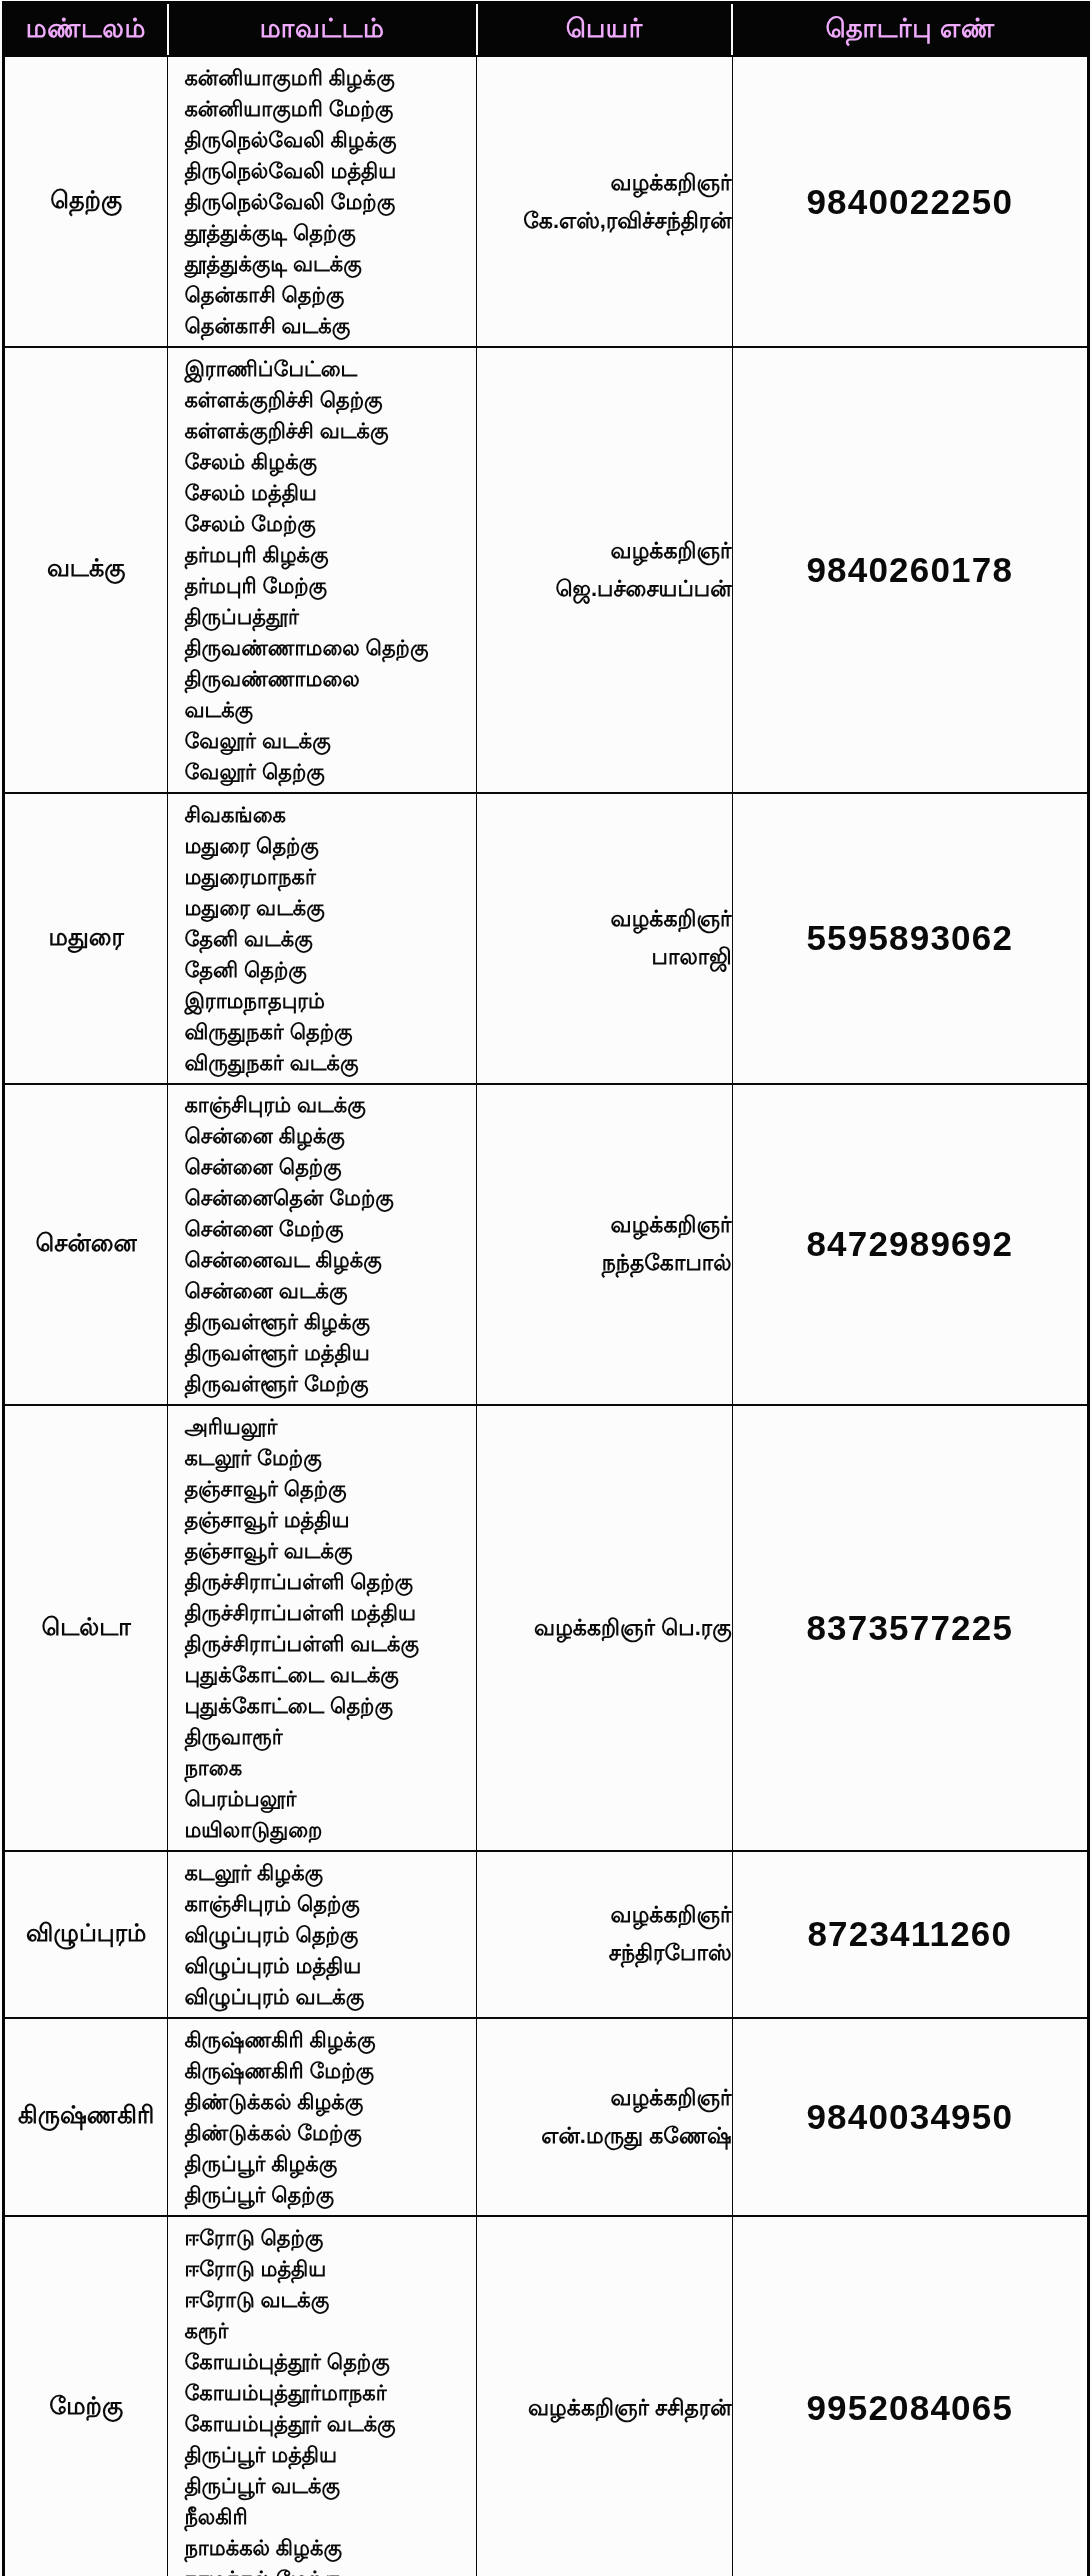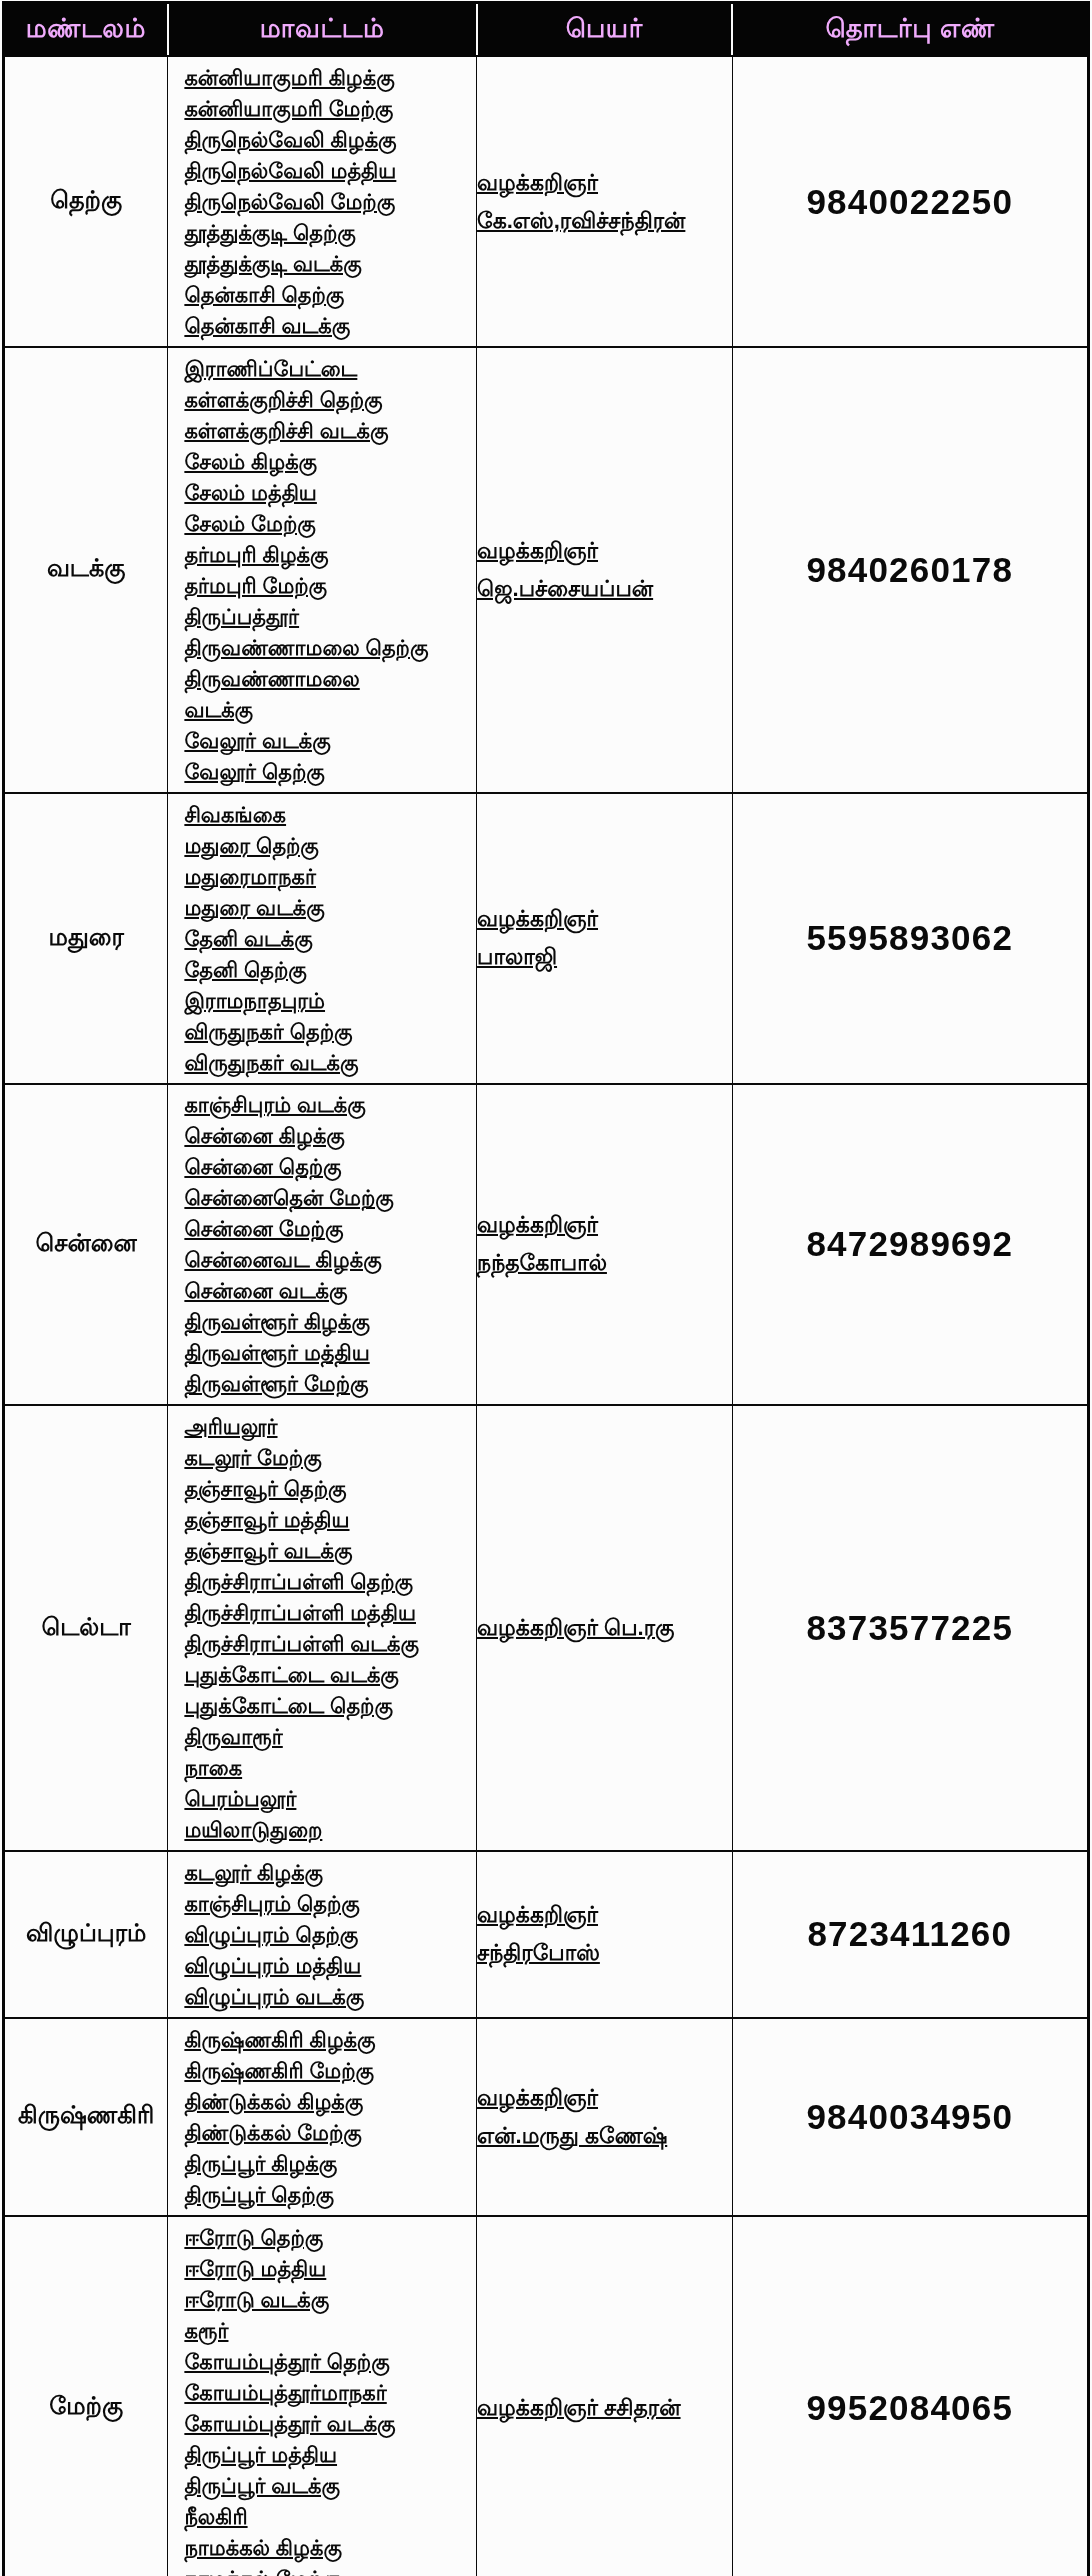--- a/index.html
+++ b/index.html
@@ -50,31 +50,29 @@
     background: #fcfcfc;
   }
   td.zone-cell {
     text-align: center;
     font-size: 24px;
     font-weight: 700;
   }
   td.district-cell {
     padding-left: 16px;
     padding-right: 3.7px;
-    text-decoration: underline;
   }
   .district-line {
     font-size: 21px;
     font-weight: 700;
     line-height: 31px;
     white-space: nowrap;
   }
   td.name-cell {
-    text-align: left;
-    text-decoration: underline;
+    text-align: right;
   }
   .name-line {
     font-size: 22px;
     font-weight: 700;
     line-height: 38px;
   }
   td.phone-cell {
     text-align: center;
     font-size: 35px;
     font-weight: 700;

